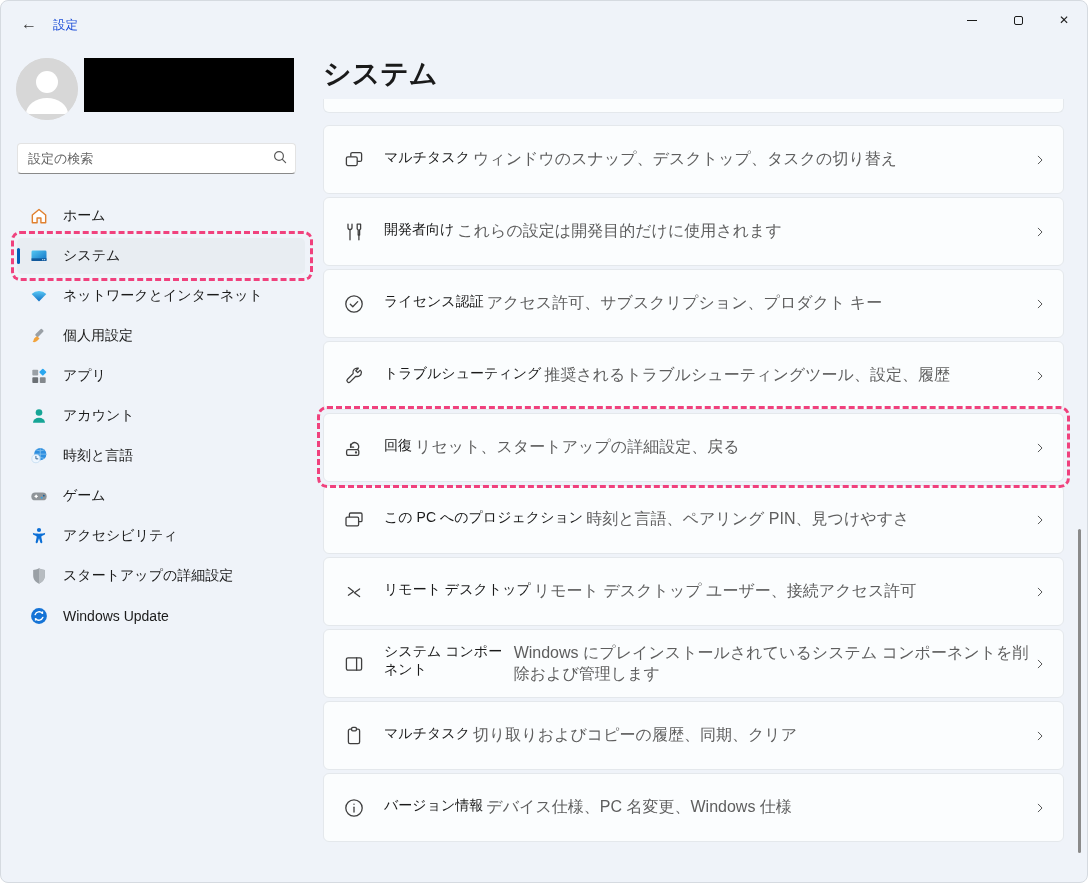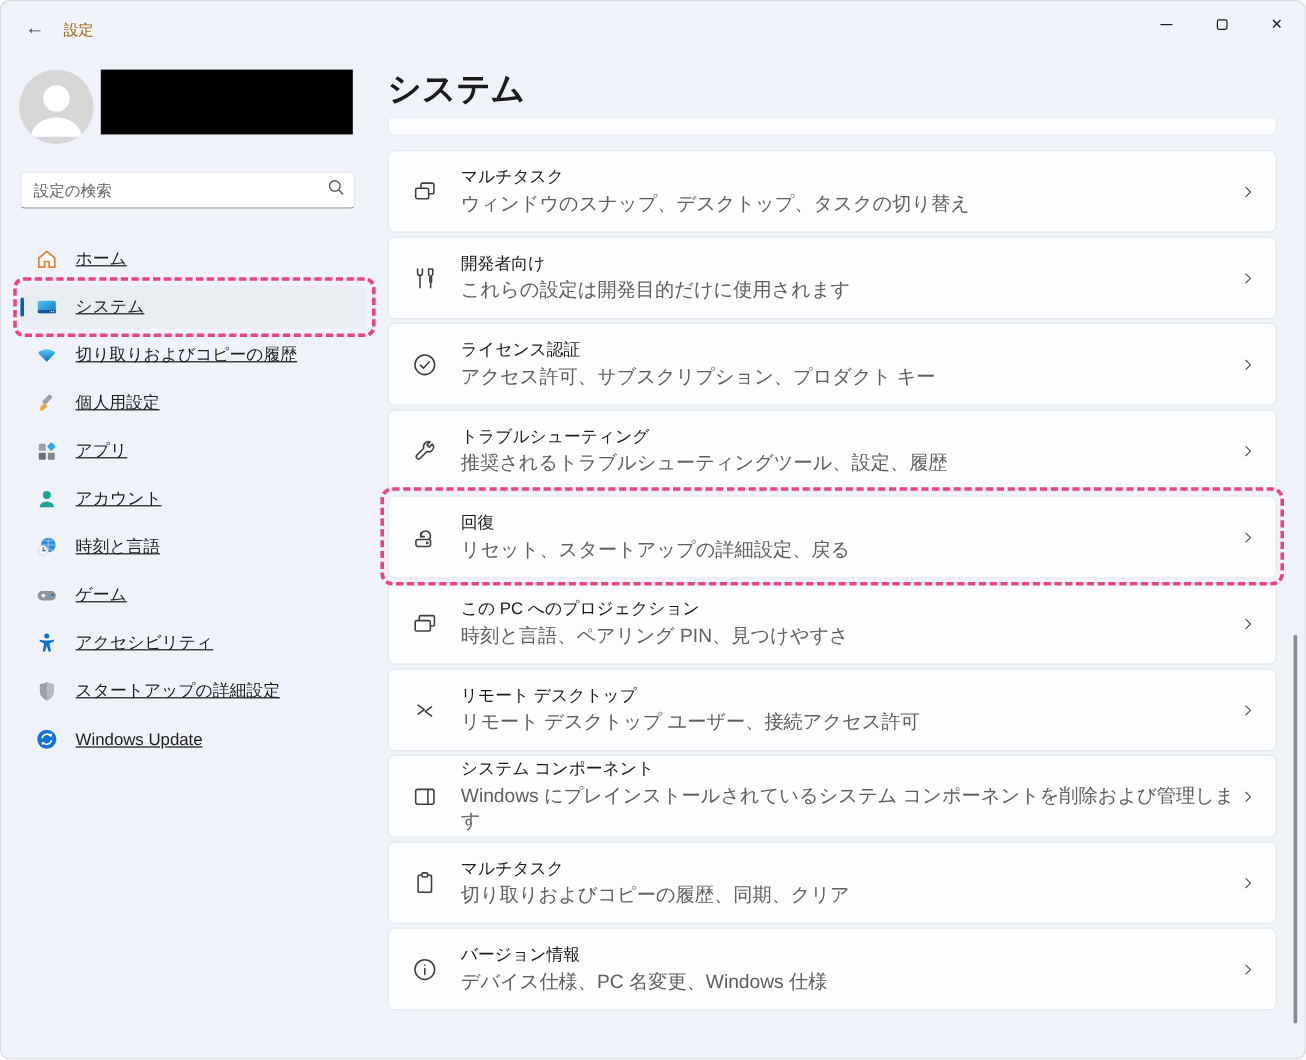--- a/index.html
+++ b/index.html
@@ -17,42 +17,42 @@
   .window{
     position:relative;width:1088px;height:883px;background:var(--bg);
     border:1px solid #d5dae0;border-radius:8px;overflow:hidden;color:var(--text);
   }
   
   .titlebar{position:absolute;left:0;top:0;width:100%;height:44px;}
   .back-btn{
     position:absolute;left:14px;top:10px;width:28px;height:26px;border:none;background:transparent;
     font-size:16px;color:#3c3c3c;cursor:pointer;border-radius:4px;line-height:26px;
   }
-  .app-title{position:absolute;left:52px;top:16px;font-size:12.5px;color:#a16207;}
+  .app-title{position:absolute;left:52px;top:16px;font-size:12.5px;color:#1d4ed8;}
   .win-controls{position:absolute;right:0;top:0;display:flex;height:38px;}
   .ctrl{width:46px;height:38px;display:flex;align-items:center;justify-content:center;cursor:pointer;}
   .glyph-min{display:block;width:10px;height:1px;background:#1b1b1b;}
   .glyph-max{display:block;width:9px;height:9px;border:1px solid #1b1b1b;border-radius:2px;}
   .glyph-close{font-size:12px;color:#1b1b1b;line-height:1;}
   
   .sidebar{position:absolute;left:0;top:44px;width:320px;height:839px;}
   .profile{position:absolute;left:15px;top:13px;width:290px;height:62px;cursor:pointer;}
   .avatar{position:absolute;left:0;top:0;width:62px;height:62px;border-radius:50%;background:#d9d9d9;overflow:hidden;}
   .name-redacted{position:absolute;left:68px;top:0;width:210px;height:54px;background:#000;}
   .searchbox{
     position:absolute;left:16px;top:98px;width:279px;height:31px;background:#ffffff;
     border:1px solid #e3e3e3;border-bottom:1px solid #898989;border-radius:4px;
     display:flex;align-items:center;padding:0 8px 0 10px;
   }
   .searchbox input{
     flex:1;border:none;outline:none;background:transparent;font-size:13px;color:#1b1b1b;
     font-family:Liberation Sans, sans-serif;
   }
   .searchbox input::placeholder{color:#616161;opacity:1;}
-  .nav{position:absolute;left:16px;top:153px;width:288px;text-decoration:underline;}
+  .nav{position:absolute;left:16px;top:153px;width:288px;}
   .nav-item{
     position:relative;height:36px;margin-bottom:4px;border-radius:5px;display:flex;align-items:center;
     padding-left:12px;cursor:pointer;
   }
   .nav-item.selected{background:#e8edf2;}
   .nav-accent{
     display:none;position:absolute;left:0;top:50%;transform:translateY(-50%);
     width:3px;height:16px;border-radius:2px;background:var(--accent);
   }
   .nav-item.selected .nav-accent{display:block;}
@@ -67,21 +67,21 @@
   .main-title{position:absolute;left:322px;top:54px;font-size:28px;font-weight:700;color:#1a1a1a;}
   .cards-col{position:absolute;left:322px;top:98px;width:741px;}
   .card{
     position:relative;height:69px;margin-bottom:3px;background:var(--card);
     border:1px solid var(--card-border);border-radius:6px;
     display:flex;align-items:center;padding:0 16px 0 17px;cursor:pointer;
   }
   .card.sliver{height:14px;margin-bottom:12px;border-top:none;border-radius:0 0 6px 6px;}
   .card-icon{width:26px;height:26px;flex:0 0 26px;display:flex;align-items:center;justify-content:center;}
   .card-icon svg{width:24px;height:24px;stroke:#3f3f3f;fill:none;stroke-width:1.3;stroke-linecap:round;stroke-linejoin:round;}
-  .card-text{margin-left:17px;display:flex;flex-direction:column;gap:3px;}
+  .card-text{margin-left:17px;display:flex;flex-direction:row;gap:3px;}
   .card-title{font-size:14px;color:#1a1a1a;}
   .card-sub{font-size:16px;color:var(--subtext);}
   .chevron{margin-left:auto;display:flex;align-items:center;}
   .chevron svg{width:14px;height:14px;stroke:#4a4a4a;stroke-width:1.6;fill:none;stroke-linecap:round;stroke-linejoin:round;}
   .card .dash-box{left:-7px;right:-7px;top:-8px;bottom:-7px;border-radius:10px;}
   .scrollbar-thumb{
     position:absolute;left:1077px;top:528px;width:3px;height:324px;background:var(--scrollbar);border-radius:2px;cursor:grab;
   }
 </style>
 </head>
@@ -162,21 +162,21 @@
             <svg viewBox="0 0 24 24">
               <defs>
                 <linearGradient id="gnet" x1="0" y1="0" x2="0" y2="1">
                   <stop offset="0" stop-color="#5bc9f5"></stop>
                   <stop offset="1" stop-color="#0f6fc4"></stop>
                 </linearGradient>
               </defs>
               <path d="M12 18.5 L3.2 9.7 A12.4 12.4 0 0 1 20.8 9.7 Z" fill="url(#gnet)"></path>
             </svg>
           </span>
-    <span class="nav-label">切り取りおよびコピーの履歴</span>
+    <span class="nav-label">ネットワークとインターネット</span>
   </div>
         <div class="nav-item">
 
     <span class="nav-icon">
             <svg viewBox="0 0 24 24">
               <rect x="10.2" y="2.8" width="4.6" height="11" rx="1.4" transform="rotate(45 12.5 8.3)" fill="#9aa0a6"></rect>
               <path d="M9.8 12.2 L12.6 15 L9.6 18.1 C8.3 19.4 6 19.8 4.3 19 C5.6 18.2 5.3 17 5.8 15.8 C6.3 14.5 7.4 13.2 9.8 12.2 Z" fill="#f2a33c"></path>
             </svg>
           </span>
     <span class="nav-label">個人用設定</span>

